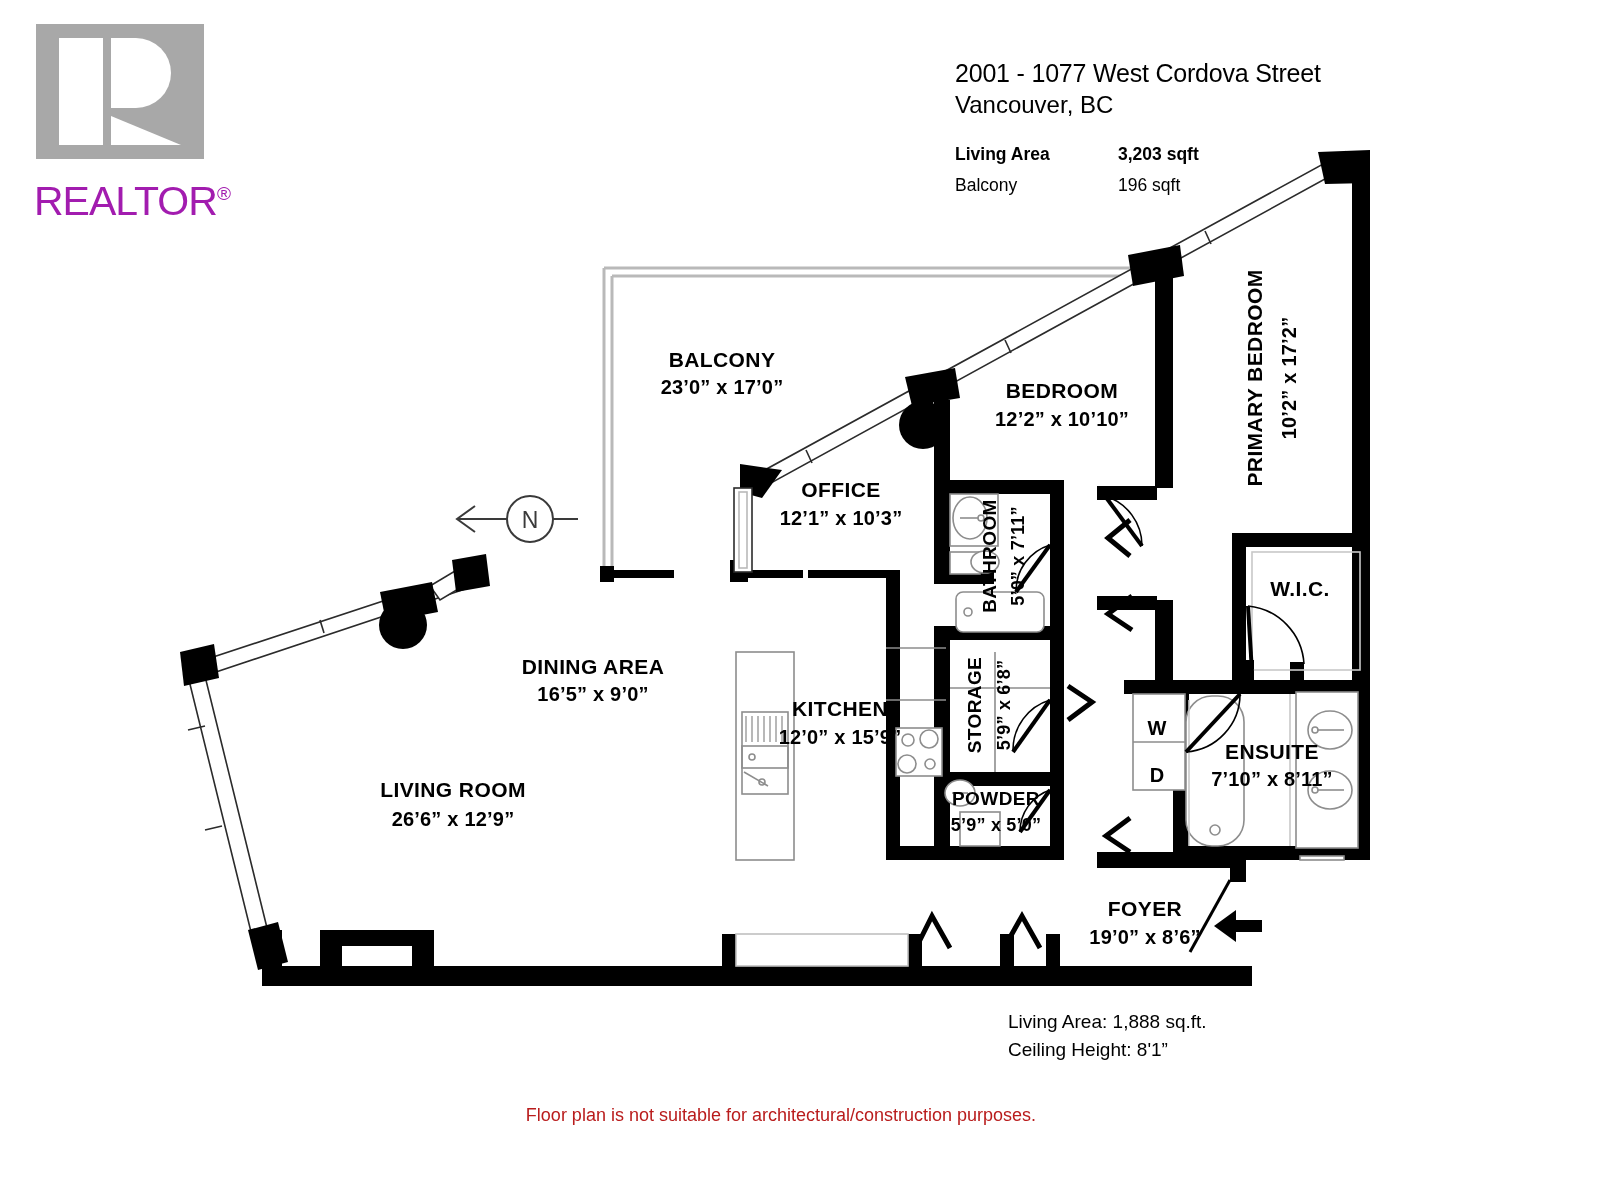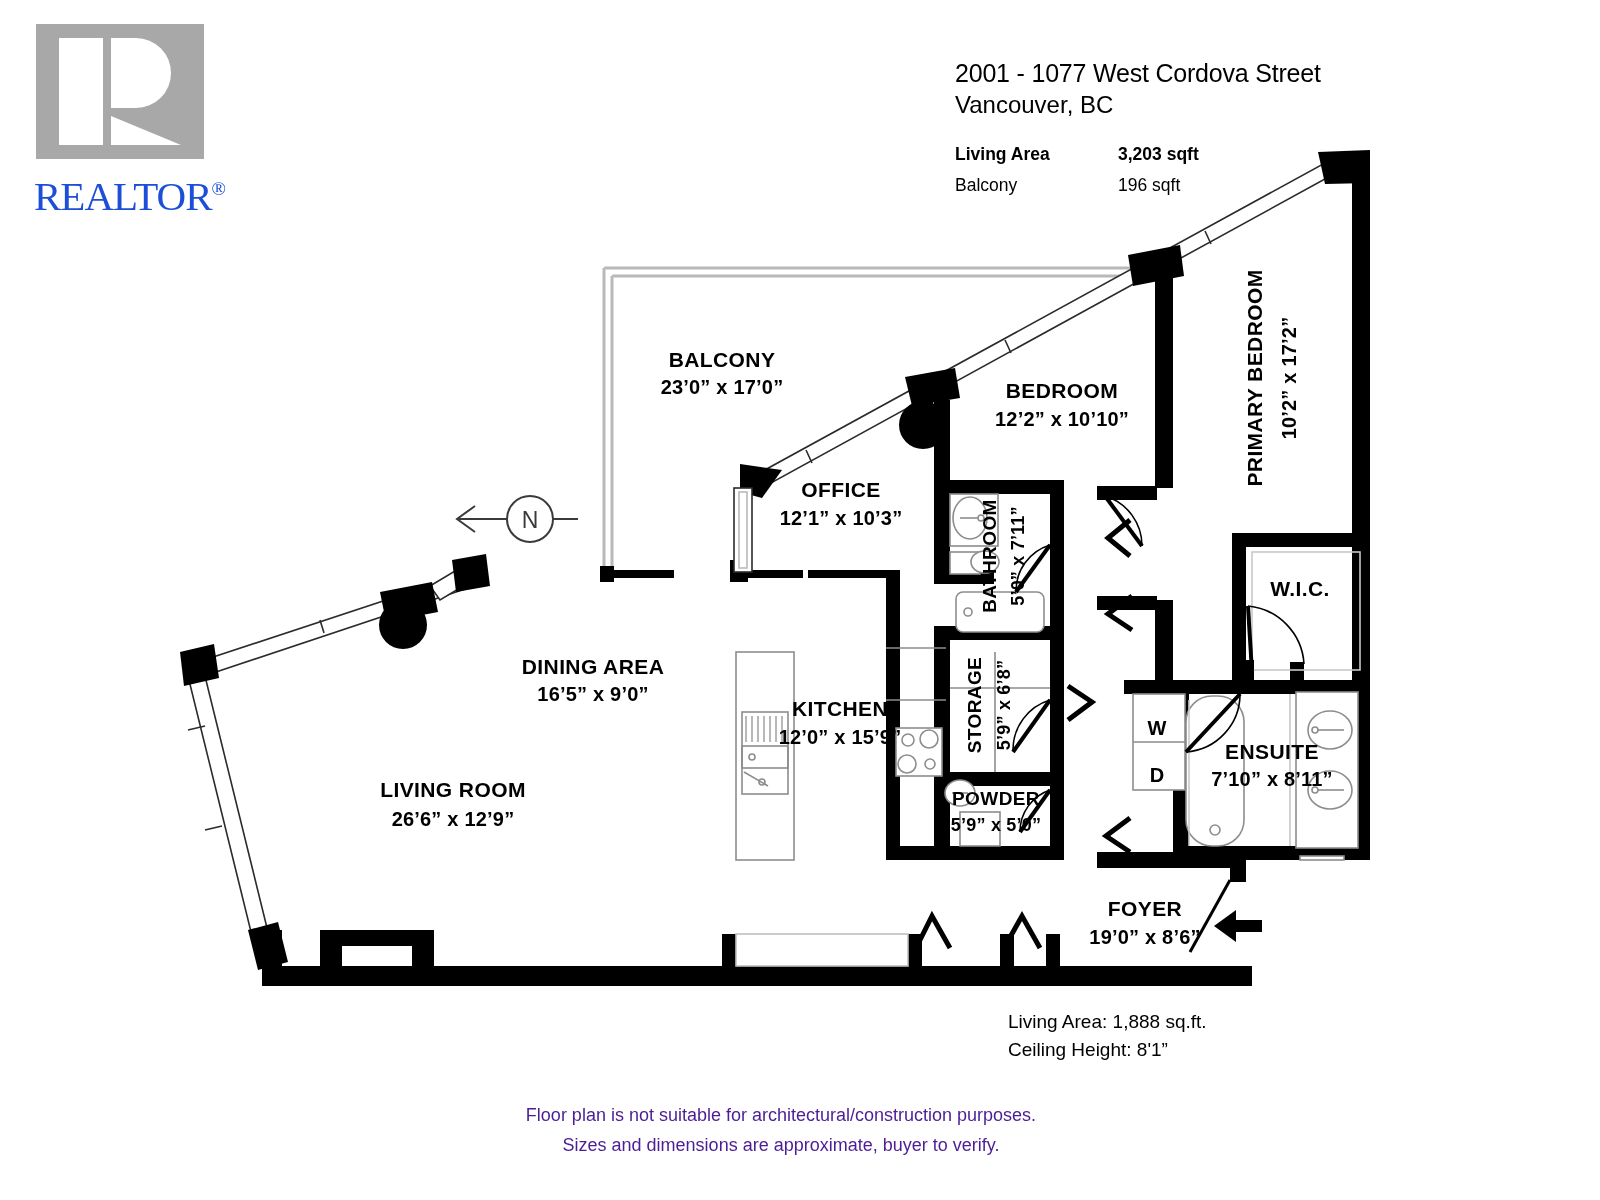--- a/index.html
+++ b/index.html
@@ -9,39 +9,39 @@
     font-family:"Liberation Sans", sans-serif;
     color:#000;
   }
   .stage{position:absolute;left:0;top:0;width:1600px;height:1200px;}
 
   
   #realtor-logo{position:absolute;left:36px;top:24px;width:180px;height:190px;}
   #realtor-mark{position:absolute;left:0;top:0;width:168px;height:135px;}
   #realtor-word{
     position:absolute;left:-2px;top:140px;width:190px;height:50px;
-    font-size:41px;letter-spacing:-1px;color:#1d4ed8;font-weight:400;
-    font-family:Liberation Serif, serif;line-height:50px;
+    font-size:41px;letter-spacing:-1px;color:#a21caf;font-weight:400;
+    font-family:Liberation Sans, sans-serif;line-height:60px;
   }
   #realtor-word .reg{font-size:19px;vertical-align:super;}
 
   
   #header-block{position:absolute;left:955px;top:58px;width:620px;}
   #plan-title{font-size:25px;font-weight:normal;letter-spacing:-0.2px;line-height:30px;}
   #plan-subtitle{font-size:24px;font-weight:400;line-height:30px;margin-top:2px;}
   #area-table{margin-top:19px;font-size:17.5px;line-height:31px;}
   #area-table .row{display:flex;}
   #area-table .lbl{width:163px;}
   #area-table .row.primary{font-weight:bold;}
 
   
   #summary-block{position:absolute;left:1008px;top:1008px;font-size:19px;line-height:28px;}
   #disclaimer{
     position:absolute;left:0;top:1100px;width:1562px;text-align:center;
-    font-size:18px;line-height:30px;color:#4c1d95;
+    font-size:18px;line-height:30px;color:#b91c1c;
   }
 
   
   #plan-svg{position:absolute;left:0;top:0;width:1600px;height:1200px;}
 
   .rlabel{
     font-family:"Liberation Sans", sans-serif;
     font-weight:bold;fill:#000;
     font-size:21px;letter-spacing:0.4px;
     text-anchor:middle;
@@ -376,16 +376,15 @@
 
   </svg>
 
   <div id="summary-block">
     <div>Living Area: 1,888 sq.ft.</div>
     <div>Ceiling Height: 8'1”</div>
   </div>
 
   <div id="disclaimer">
     <div>Floor plan is not suitable for architectural/construction purposes.</div>
-    <div>Sizes and dimensions are approximate, buyer to verify.</div>
   </div>
 
 </div>
 
 </body></html>

